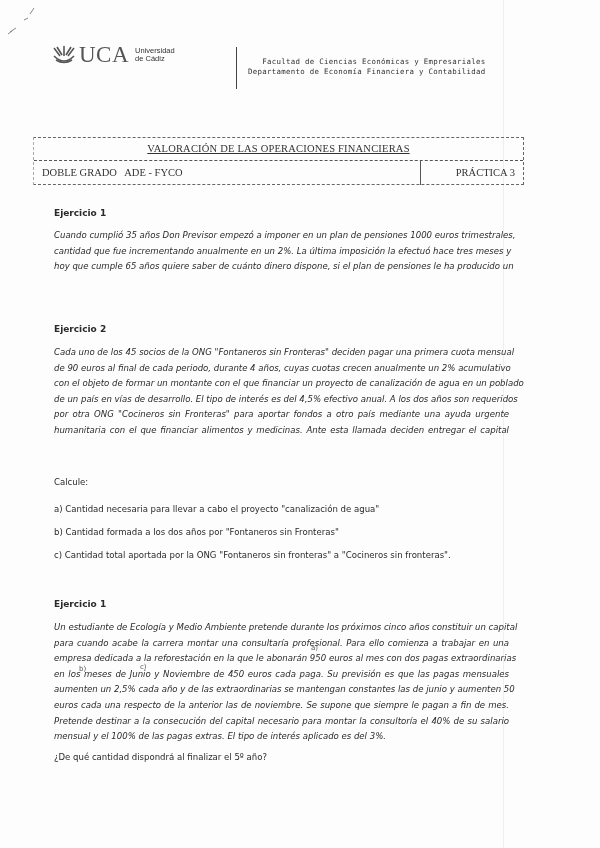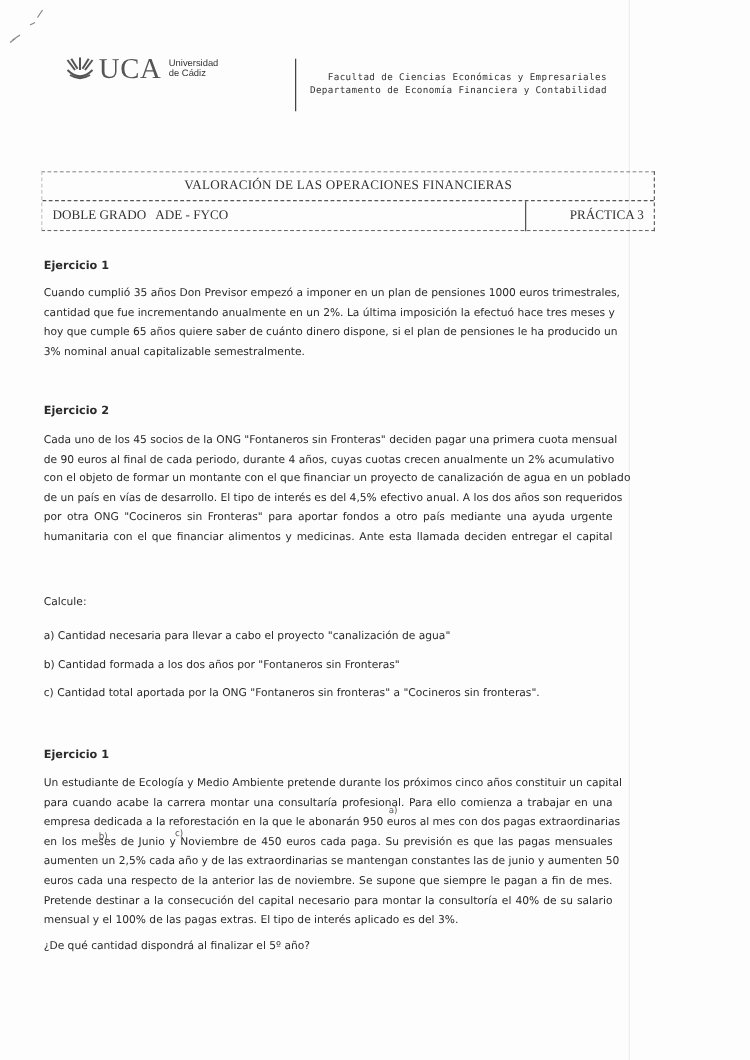--- a/index.html
+++ b/index.html
@@ -103,20 +103,21 @@
       left: 0;
       top: 0;
       width: 100%;
       height: 23px;
       border-bottom: 1px dashed #555;
       box-sizing: border-box;
       text-align: center;
       font-size: 10.5px;
       line-height: 22px;
       letter-spacing: 0.2px;
+      text-decoration: underline;
     }
     .header-table .row2 {
       position: absolute;
       left: 0;
       top: 23px;
       width: 100%;
       height: 24px;
     }
     .header-table .degree {
       position: absolute;
@@ -138,21 +139,21 @@
       position: absolute;
       right: 8px;
       top: 0;
       font-size: 10.5px;
       line-height: 23px;
       font-family: Liberation Serif, serif;
     }
     
     .content {
       position: absolute;
-      left: 35px;
+      left: 54px;
       width: 455px;
       font-family: "DejaVu Sans", sans-serif;
       font-size: 8.55px;
       color: #2a2a2a;
     }
     .ex-title {
       font-weight: bold;
       font-size: 9px;
       margin: 0;
       line-height: 12px;
@@ -160,20 +161,21 @@
     .para {
       text-align: justify;
       line-height: 15.6px;
       margin: 0;
     }
     .line {
       display: block;
       text-align: justify;
       text-align-last: justify;
       white-space: nowrap;
+      font-style: italic;
     }
     .line.last {
       text-align-last: left;
     }
     .plain {
       line-height: 12px;
       margin: 0;
       white-space: nowrap;
     }
     #ex1-title { top: 207px; }
@@ -238,21 +240,20 @@
 </div>
 
 <div class="content" id="ex1-title">
   <p class="ex-title">Ejercicio 1</p>
 </div>
 <div class="content" id="ex1-body">
   <p class="para">
     <span class="line">Cuando cumplió 35 años Don Previsor empezó a imponer en un plan de pensiones 1000 euros trimestrales,</span>
     <span class="line">cantidad que fue incrementando anualmente en un 2%. La última imposición la efectuó hace tres meses y</span>
     <span class="line">hoy que cumple 65 años quiere saber de cuánto dinero dispone, si el plan de pensiones le ha producido un</span>
-    <span class="line last">3% nominal anual capitalizable semestralmente.</span>
   </p>
 </div>
 
 <div class="content" id="ex2-title">
   <p class="ex-title">Ejercicio 2</p>
 </div>
 <div class="content" id="ex2-body">
   <p class="para">
     <span class="line">Cada uno de los 45 socios de la ONG "Fontaneros sin Fronteras" deciden pagar una primera cuota mensual</span>
     <span class="line">de 90 euros al final de cada periodo, durante 4 años, cuyas cuotas crecen anualmente un 2% acumulativo</span>

